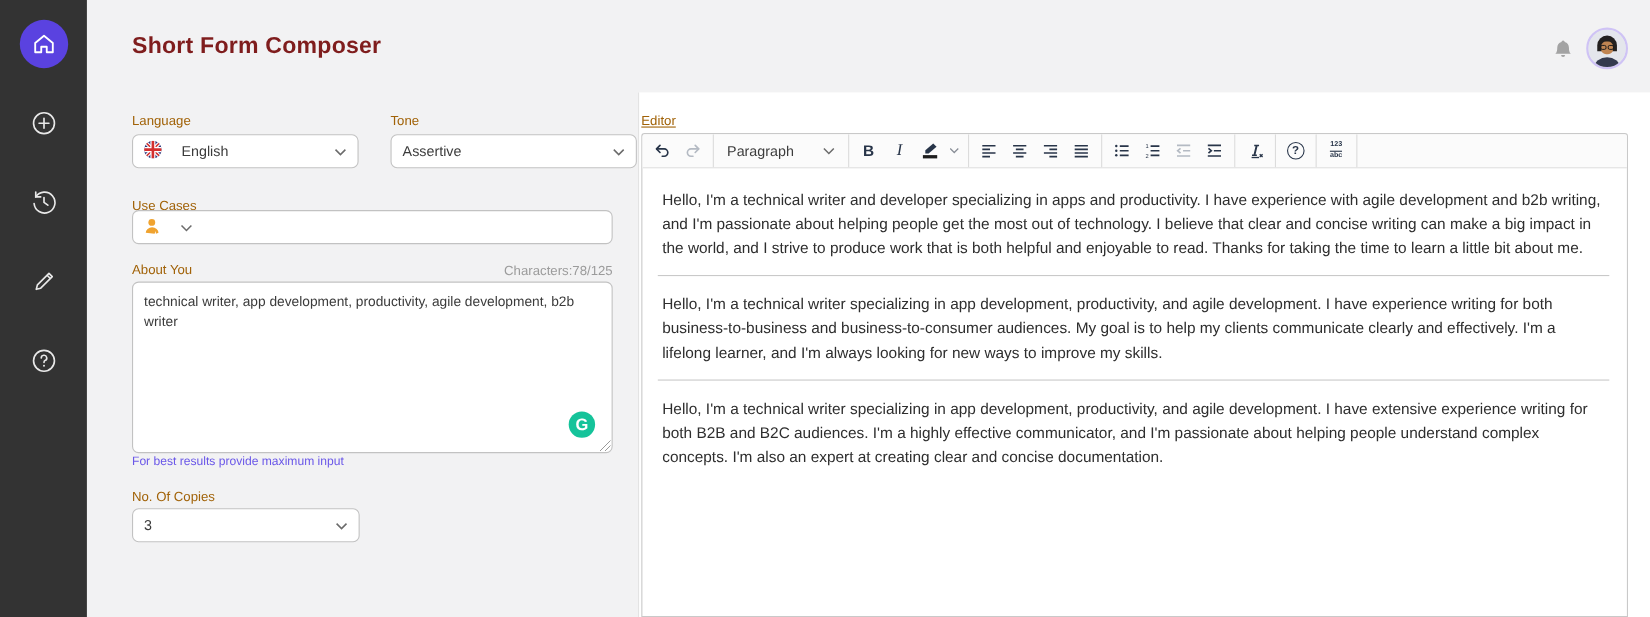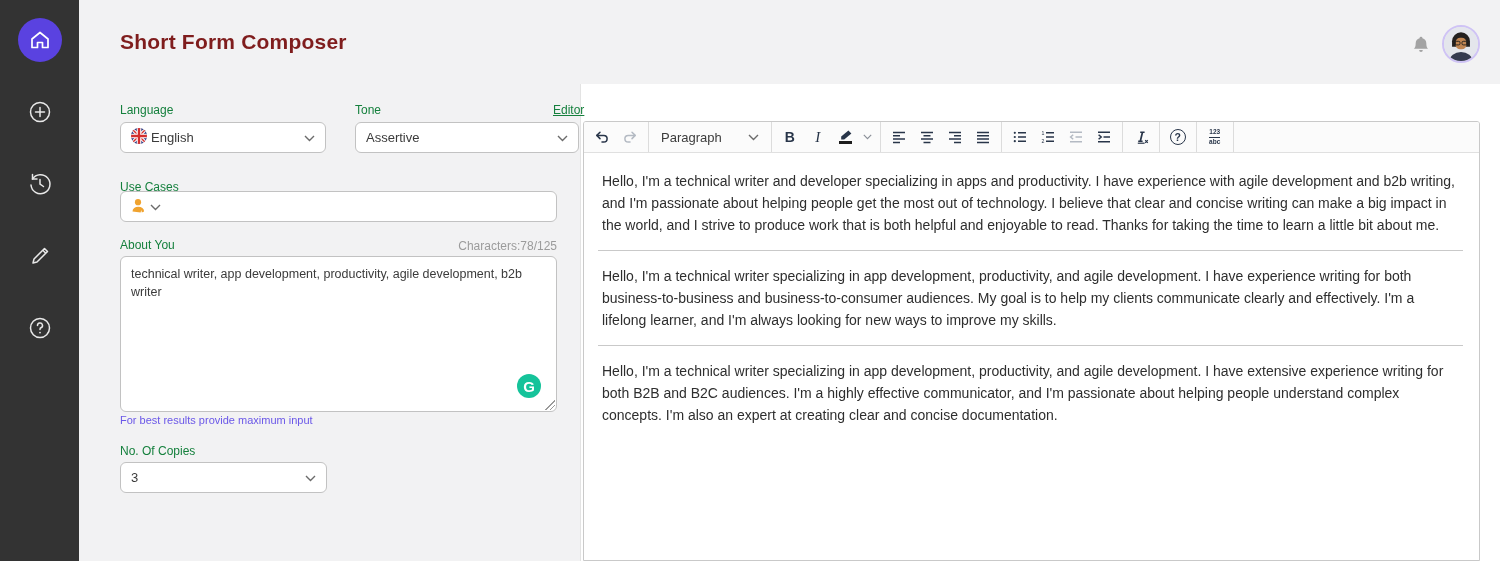--- a/index.html
+++ b/index.html
@@ -25,24 +25,24 @@
   .side-btn.home { background:#5a42e0; }
   .side-icon { width:24px; height:24px; display:block; }
 
   
   .page-title { left:120px; top:30px; font-size:21px; font-weight:700; color:#7f1d1d; letter-spacing:.2px; }
   .bell { left:1410px; top:33px; width:22px; height:24px; cursor:pointer; }
   .avatar { left:1442px; top:25px; width:38px; height:38px; border-radius:50%;
     border:2px solid #cfc3f5; overflow:hidden; background:#e9e9ef; cursor:pointer; }
 
   
-  .field-label { font-size:12px; color:#15803d; }
+  .field-label { font-size:12px; color:#a16207; }
   .select {
     background:#fff; border:1px solid #c2c2c2; border-radius:6px;
-    display:flex; align-items:center; padding:0 10px; gap:4px;
+    display:flex; align-items:center; padding:0 10px; gap:18px;
     font-size:13px; color:#3b3b3b; cursor:pointer; height:31px;
   }
   .select .grow { flex:1 1 auto; }
   .chev { width:11px; height:7px; flex:0 0 auto; }
 
   .textarea-wrap { left:120px; top:256px; width:437px; height:156px; }
   .textarea {
     width:100%; height:100%; resize:none;
     border:1px solid #c2c2c2; border-radius:6px; background:#fff;
     font-family:"Liberation Sans", sans-serif; font-size:12.5px; color:#3b3b3b;
@@ -55,21 +55,21 @@
   }
   .resize-grip { position:absolute; right:2px; bottom:2px; width:10px; height:10px;
     background:
       linear-gradient(135deg, transparent 0 50%, #9a9a9a 50% 56%, transparent 56% 72%, #9a9a9a 72% 78%, transparent 78%);
   }
   .helper { left:120px; top:414px; font-size:11px; color:#6a57e8; }
   .chars { font-size:12px; color:#9b9b9b; }
 
   
   .editor-panel { left:580px; top:84px; width:920px; height:477px; background:#fff; border-left:1px solid #e3e3e3; }
-  .editor-label { left:553px; top:103px;text-decoration:underline; }
+  .editor-label { left:583px; top:103px;text-decoration:underline; }
   .editor-box { left:583px; top:121px; width:897px; height:440px;
     background:#fff; border:1px solid #c9c9c9; border-radius:3px 3px 0 0; overflow:hidden; }
   .toolbar { height:31px; background:#fbfbfb; border-bottom:1px solid #e0e0e0;
     display:flex; align-items:stretch;text-align:center; }
   .tb-group { display:flex; align-items:center; padding:0 4px; border-right:1px solid #dcdcdc; }
   .tb-btn { min-width:26px; height:24px; margin:0 1px; border-radius:3px;
     display:flex; align-items:center; justify-content:center; cursor:pointer; color:#283549;
     font-size:14px; }
   .tb-btn.disabled { color:#b4bac3; cursor:default; }
   .tb-btn svg { display:block; }

